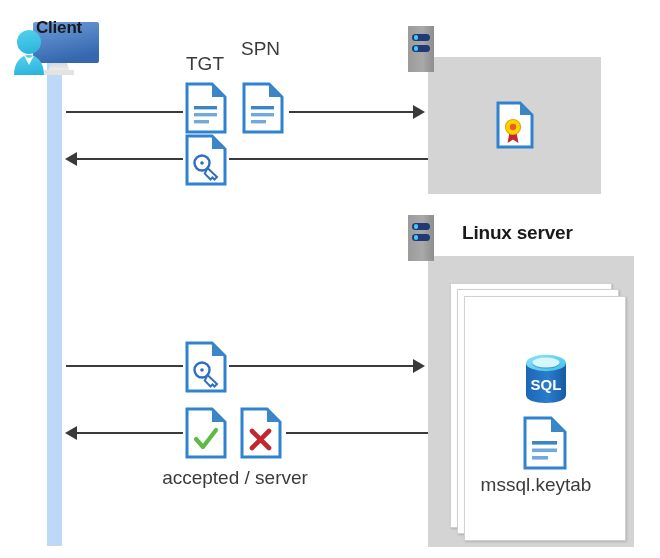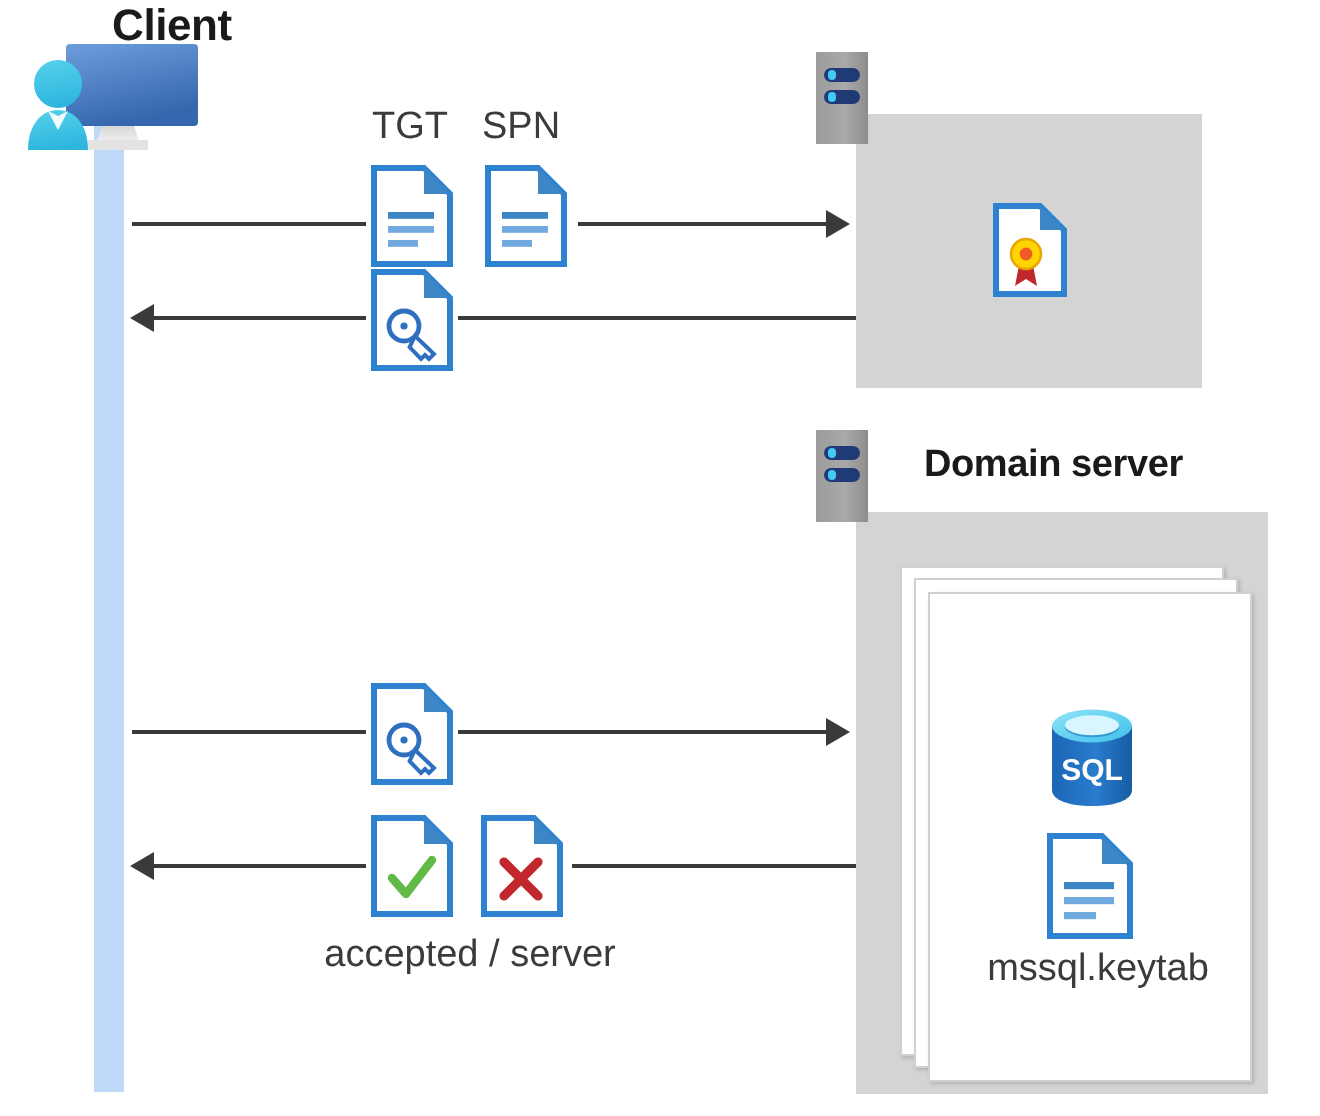--- a/index.html
+++ b/index.html
@@ -17,24 +17,23 @@
   }
   .abs { position: absolute; }
 
   
   .title-bold {
     font-weight: bold;
     color: #1a1a1a;
     letter-spacing: -0.2px;
   }
   #client-title {
-    left: 36px; top: 1px;
-    font-size: 22px;
+    left: 36px; top: 16px;
+    font-size: 17px;
     line-height: 24px;
-    margin-left: 20px;
   }
   #dc-title {
     left: 462px; top: 2px;
     font-size: 19px;
     line-height: 26px;
     width: 150px;
   }
   #linux-title {
     left: 462px; top: 220px;
     font-size: 19px;
@@ -45,23 +44,23 @@
     width: 150px;
     text-align: center;
     font-size: 19px;
     line-height: 24px;
   }
   .label-plain {
     color: #3b3b3b;
     font-size: 19px;
   }
   #tgt-label { left: 186px; top: 53px; }
-  #spn-label { left: 241px; top: 53px; }
+  #spn-label { left: 241px; top: 38px; }
   #keytab-label {
-    left: 474px; top: 474px;
+    left: 461px; top: 474px;
     width: 150px; text-align: center;
     font-size: 19px;
     color: #3b3b3b;
   }
   #accepted-denied {
     left: 120px; top: 467px;
     width: 230px; text-align: center;
     font-size: 19px;
     color: #3b3b3b;
   }
@@ -187,21 +186,21 @@
 
       <path d="M16 37.5 L21 47 L26 37.5 L21 40 Z" fill="#ffffff" opacity="0.92"></path>
     </svg>
   </div>
 
   <div class="abs title-bold" id="client-title">Client</div>
 
   <div class="abs title-bold" id="dc-title">
   </div>
 
-  <div class="abs title-bold" id="linux-title">Domain server</div>
+  <div class="abs title-bold" id="linux-title">Linux server</div>
 
 
   <div class="abs rack" id="dc-rack">
     <div class="shadow"></div>
     <div class="body"></div>
     <div class="led led1"></div>
     <div class="led led2"></div>
   </div>
 
   <div class="abs rack" id="linux-rack">

